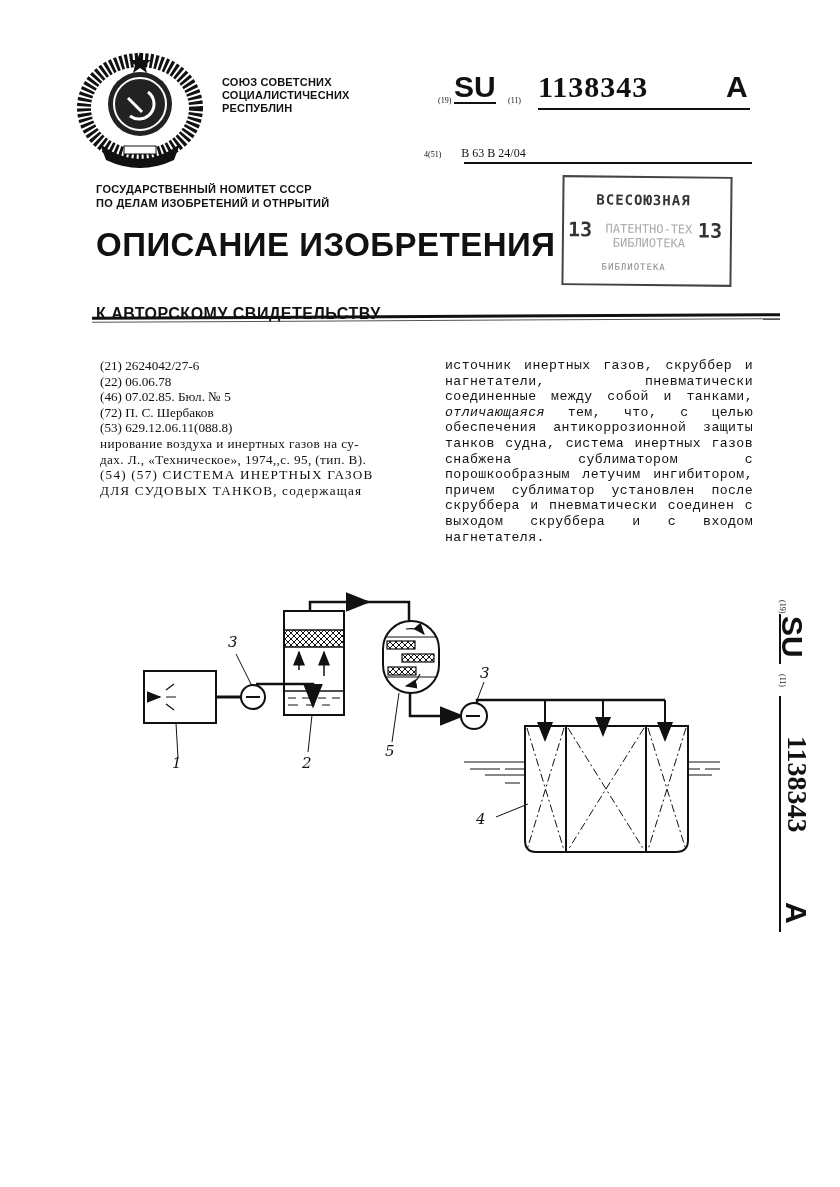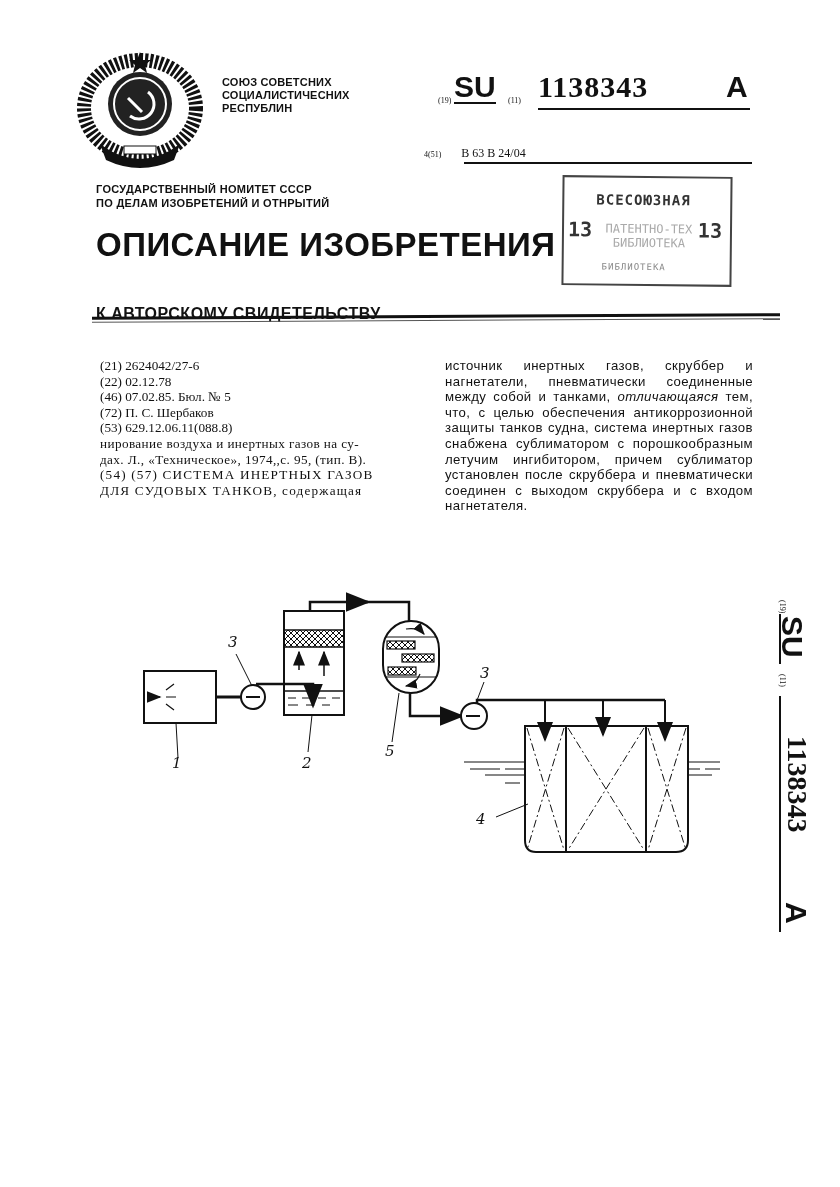--- a/index.html
+++ b/index.html
@@ -28,21 +28,21 @@
   .stamp .mid { position: absolute; left: 40px; top: 44px; width: 90px; font-size: 12px; line-height: 14px; color: #aaa; text-align: center; }
   .stamp .bot { position: absolute; left: 38px; top: 84px; font-size: 9px; color: #888; letter-spacing: 1px; }
   .title { left: 96px; top: 226px; font-family: "Liberation Sans", sans-serif; font-weight: bold; font-size: 33px; letter-spacing: 0.5px; }
   .subtitle { left: 96px; top: 282px; font-family: "Liberation Sans", sans-serif; font-weight: bold; font-size: 16px; letter-spacing: 0.5px; margin-top: 23px; }
   .divider1 { left: 92px; top: 315px; width: 688px; height: 3px; background: #111; transform: rotate(-0.3deg); }
   .divider2 { left: 92px; top: 320px; width: 688px; height: 1px; background: #555; transform: rotate(-0.3deg); }
   .biblio { left: 100px; top: 358px; width: 322px; font-family: "Liberation Serif", serif; font-size: 13.2px; line-height: 15.6px; }
   .biblio .row { white-space: nowrap; }
   .biblio .just { text-align: justify; letter-spacing: 0.4px; }
   .biblio .caps { letter-spacing: 1.2px; }
-  .claim { left: 445px; top: 358px; width: 308px; font-family: Liberation Sans, sans-serif; font-size: 13.2px; line-height: 15.6px; text-align: justify; letter-spacing: 0.4px; }
+  .claim { left: 445px; top: 358px; width: 308px; font-family: Liberation Mono, monospace; font-size: 13.2px; line-height: 15.6px; text-align: justify; letter-spacing: 0.4px; }
   .claim i { font-style: italic; }
   .diagram { left: 120px; top: 585px; width: 600px; height: 320px; }
   .side { left: 760px; top: 596px; width: 60px; height: 340px; }
 </style>
 </head>
 <body>
 
 <div class="abs emblem">
   <svg width="140" height="128" viewBox="0 0 140 128">
     <polygon points="70,4 73,12 81,12 75,17 77,25 70,20 63,25 65,17 59,12 67,12" fill="#111"></polygon>
@@ -92,21 +92,21 @@
   <span class="bot">БИБЛИОТЕКА</span>
 </div>
 
 <div class="abs title">ОПИСАНИЕ ИЗОБРЕТЕНИЯ</div>
 <div class="abs subtitle">К АВТОРСКОМУ СВИДЕТЕЛЬСТВУ</div>
 <div class="abs divider1"></div>
 <div class="abs divider2"></div>
 
 <div class="abs biblio">
   <div class="row">(21)  2624042/27-6</div>
-  <div class="row">(22)  02.12.78</div>
+  <div class="row">(22)  06.06.78</div>
   <div class="row">(46)  07.02.85. Бюл. № 5</div>
   <div class="row">(72)  П. С. Шербаков</div>
   <div class="row">(53)  629.12.06.11(088.8)</div>
   <div class="row just">нирование воздуха и инертных газов на су-</div>
   <div class="row just">дах. Л., «Техническое», 1974,,с. 95, (тип. В).</div>
   <div class="row caps">(54) (57) СИСТЕМА ИНЕРТНЫХ ГАЗОВ</div>
   <div class="row caps">ДЛЯ СУДОВЫХ ТАНКОВ, содержащая</div>
 </div>
 
 <div class="abs claim">

